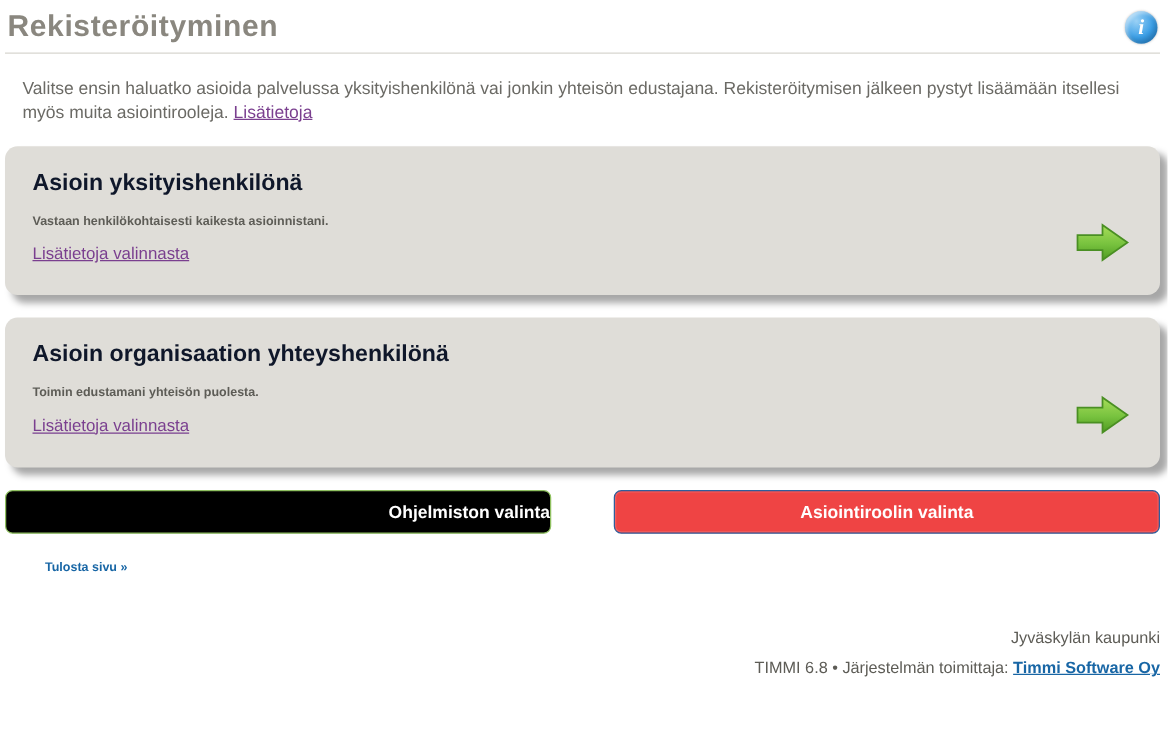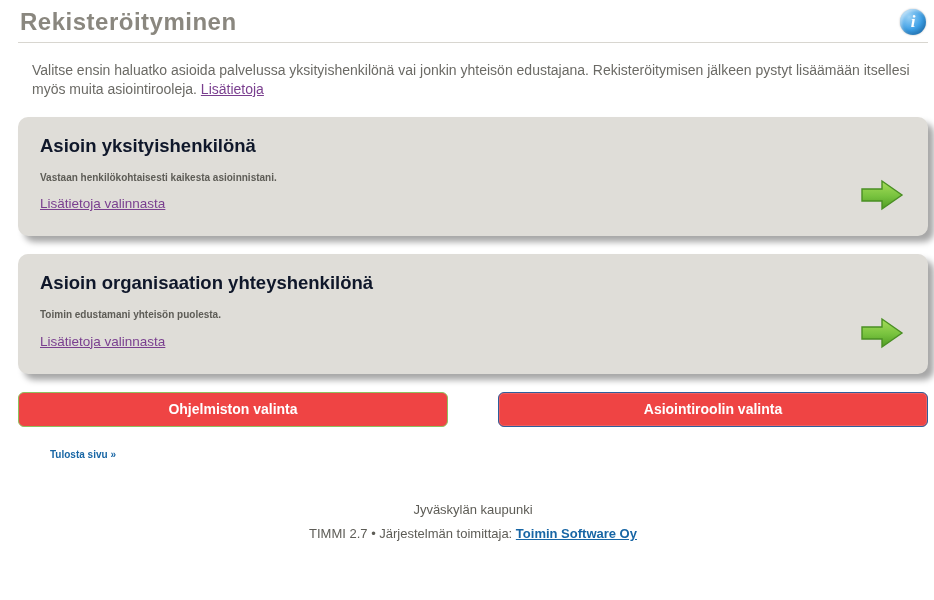--- a/index.html
+++ b/index.html
@@ -1,17 +1,17 @@
 <!DOCTYPE html>
 <html><head>
 <meta charset="utf-8">
 <style>
   * { margin:0; padding:0; box-sizing:border-box; }
   html,body { width:934px; height:600px; font-family:"Trebuchet MS","Lucida Grande",Verdana,Arial,sans-serif; background:#fff; color:#555; }
-  .page { padding:8px 6px 0 18px; }
+  .page { padding:8px 6px 0 4px; }
   .header-row { display:flex; align-items:center; justify-content:space-between; padding:0 2px 6px 2px; }
   h1 { font-size:24px; font-weight:600; color:#8a877f; letter-spacing:0.5px; }
   .hr { border-bottom:1px solid #d8d6d0; margin-bottom:18px; width:100%; }
   .intro { font-size:14px; color:#6b6a65; line-height:1.35; padding:0 14px 18px 14px; }
   a { color:#7a3f8f; text-decoration:underline; cursor:pointer; }
   .card {
     background:#dfddd8;
     border-radius:10px;
     padding:18px 22px 24px 22px;
     position:relative;
@@ -26,24 +26,24 @@
   .btn {
     flex:1;
     text-align:center;
     padding:8px 0 9px 0;
     border-radius:6px;
     font-size:14px;
     font-weight:600;
     cursor:pointer;
     border:1px solid;
   }
-  .btn-green { background:#ef4444; border-color:#8fc060; color:#fff; }
+  .btn-green { background:#000000; border-color:#8fc060; color:#fff;text-align:right; }
   .btn-blue  { background:#ef4444; border-color:#2f5e9b; color:#fff; box-shadow:inset 0 0 0 1px rgba(255,255,255,0.15);margin-left:36px; }
   .print-link { color:#1866a5; font-size:10px; font-weight:600; padding:22px 0 0 32px; display:inline-block; text-decoration:none; }
-  .footer { text-align:center; margin-top:36px; font-size:13px; color:#5d5c56; line-height:1.9; }
+  .footer { text-align:right; margin-top:36px; font-size:13px; color:#5d5c56; line-height:1.9; }
   .footer a { color:#1866a5; font-weight:600; }
   .info-icon {
     width:26px;height:26px;border-radius:50%;
     background:radial-gradient(circle at 35% 30%, #9ad1f5 0%, #3a9ee6 55%, #1f77c0 100%);
     box-shadow:0 0 2px rgba(0,0,0,0.3), inset -2px -3px 4px rgba(0,0,0,0.15), inset 2px 2px 3px rgba(255,255,255,0.5);
     display:flex;align-items:center;justify-content:center;
     color:#fff;font-style:italic;font-family:Georgia,serif;font-size:17px;font-weight:bold;
     cursor:pointer;
   }
 </style>
@@ -101,17 +101,17 @@
   <div class="btn-row">
     <div class="btn btn-green">Ohjelmiston valinta</div>
     <div class="btn btn-blue">Asiointiroolin valinta</div>
   </div>
 
   <a class="print-link">Tulosta sivu »</a>
 
   <div class="footer">
     <div>Jyväskylän kaupunki</div>
     <div>
-      <span>TIMMI 2.7 • Järjestelmän toimittaja: </span>
-      <a>Toimin Software Oy</a>
+      <span>TIMMI 6.8 • Järjestelmän toimittaja: </span>
+      <a>Timmi Software Oy</a>
     </div>
   </div>
 </div>
 
 </body></html>

